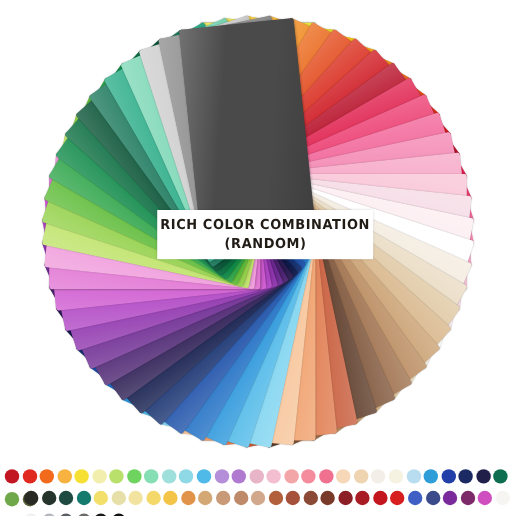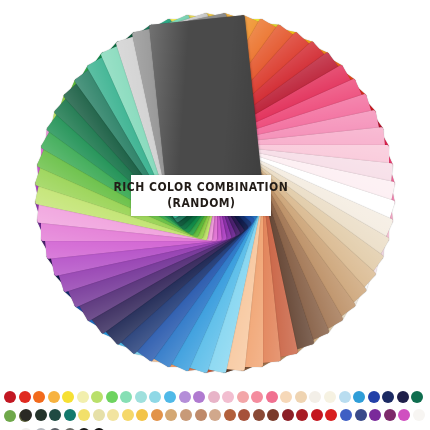--- a/index.html
+++ b/index.html
@@ -30,21 +30,21 @@
     
     content:"";position:absolute;inset:0;border-radius:2px;
     background:
       linear-gradient(100deg, rgba(255,255,255,0.22) 0%, rgba(255,255,255,0.0) 32%,
                      rgba(0,0,0,0.0) 66%, rgba(0,0,0,0.16) 100%);
     pointer-events:none;
   }
   
   #label{
     position:absolute;
-    left:131px;top:175px;width:140px;height:41px;
+    left:131px;top:175px;width:180px;height:41px;
     background:#ffffff;
     display:flex;flex-direction:column;
     align-items:center;justify-content:center;
     box-shadow:0 0 2px rgba(0,0,0,0.18);
     z-index:60;
   }
   #label .l1,#label .l2{
     color:#221c17;
     font-family:"DejaVu Sans",sans-serif;
     font-weight:700;

